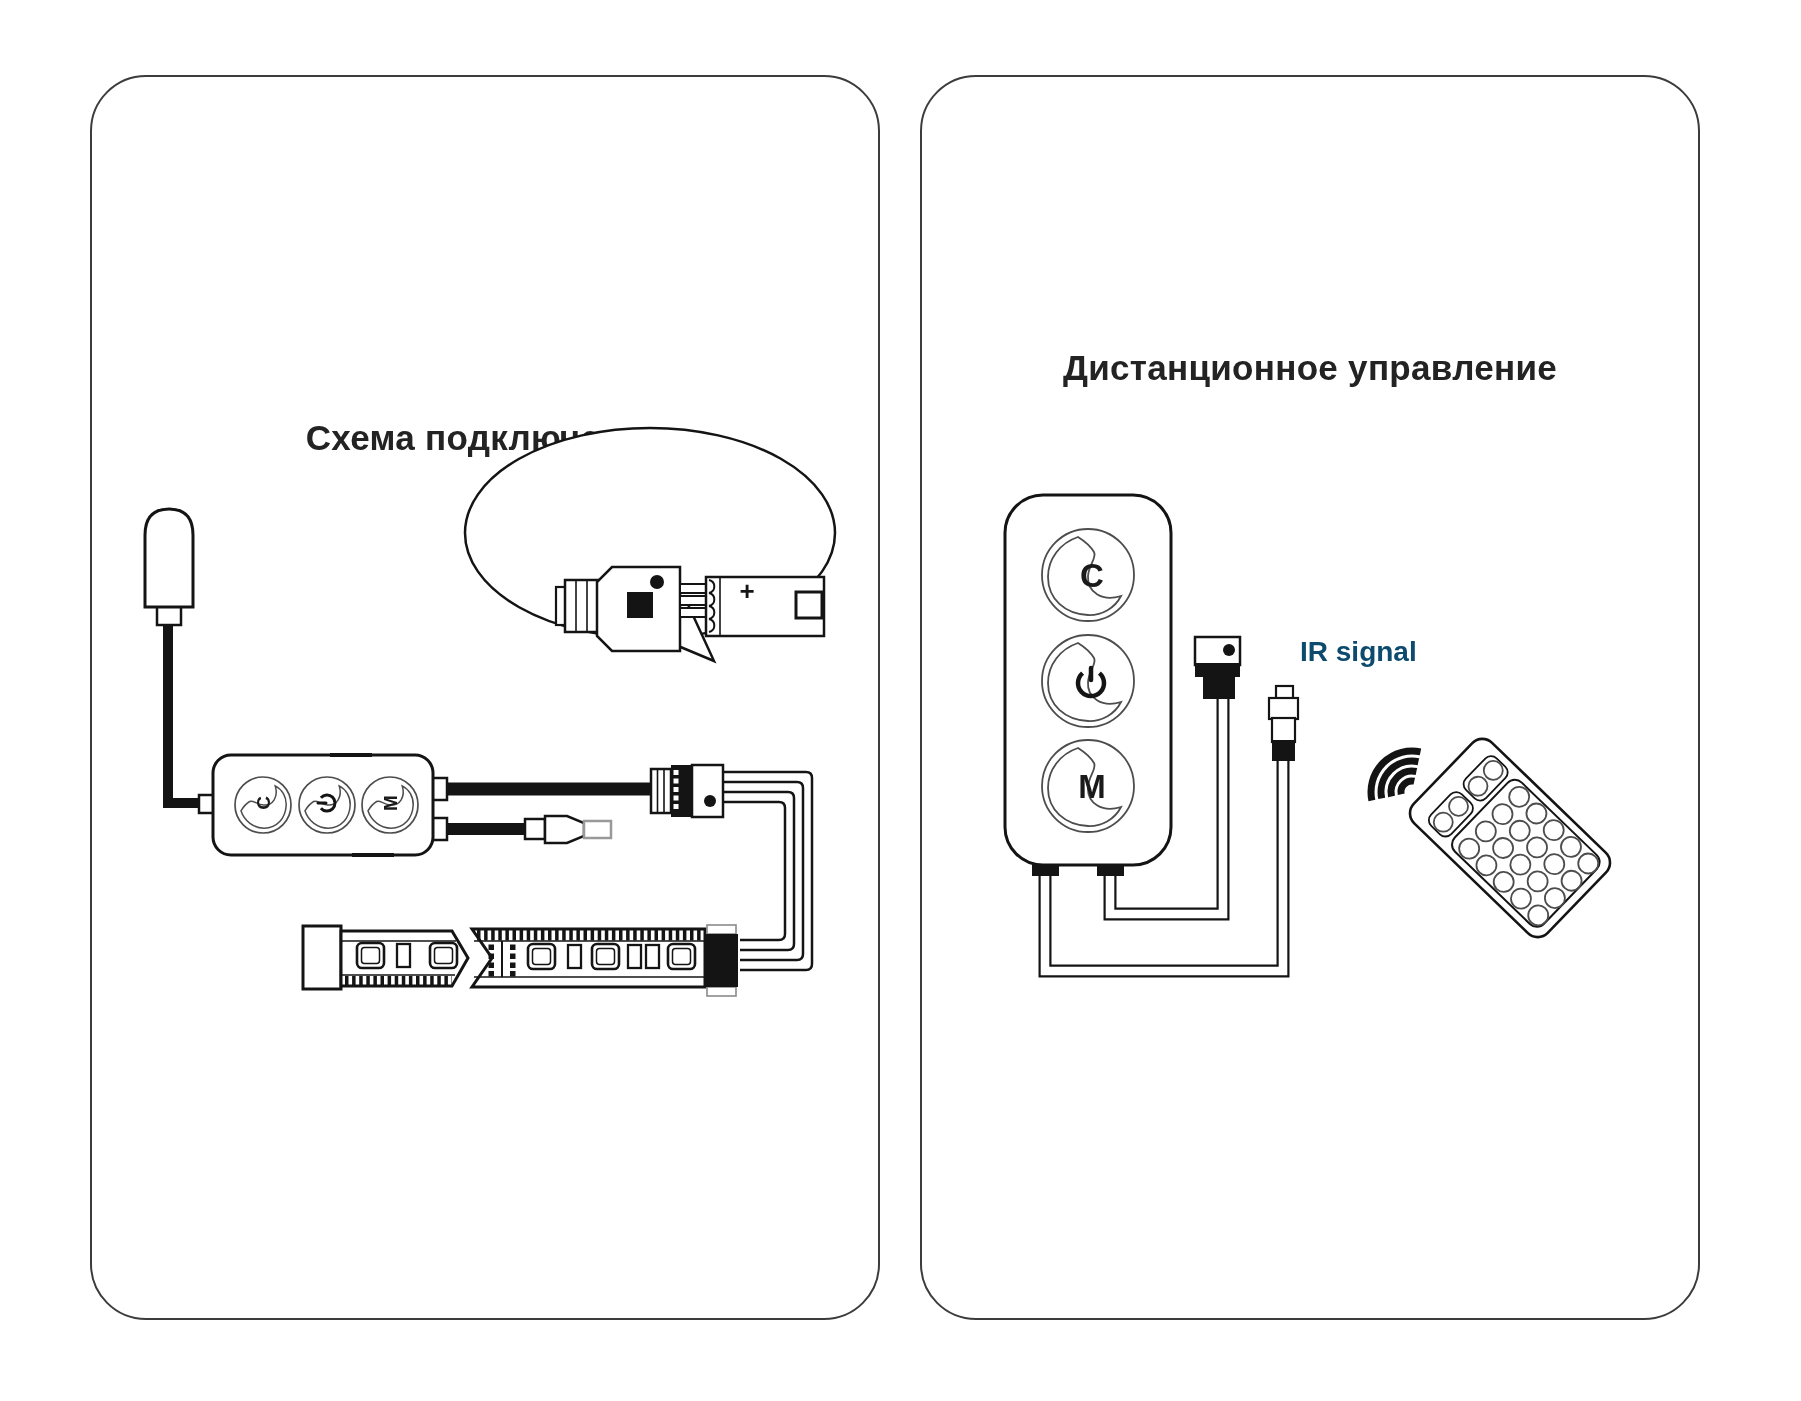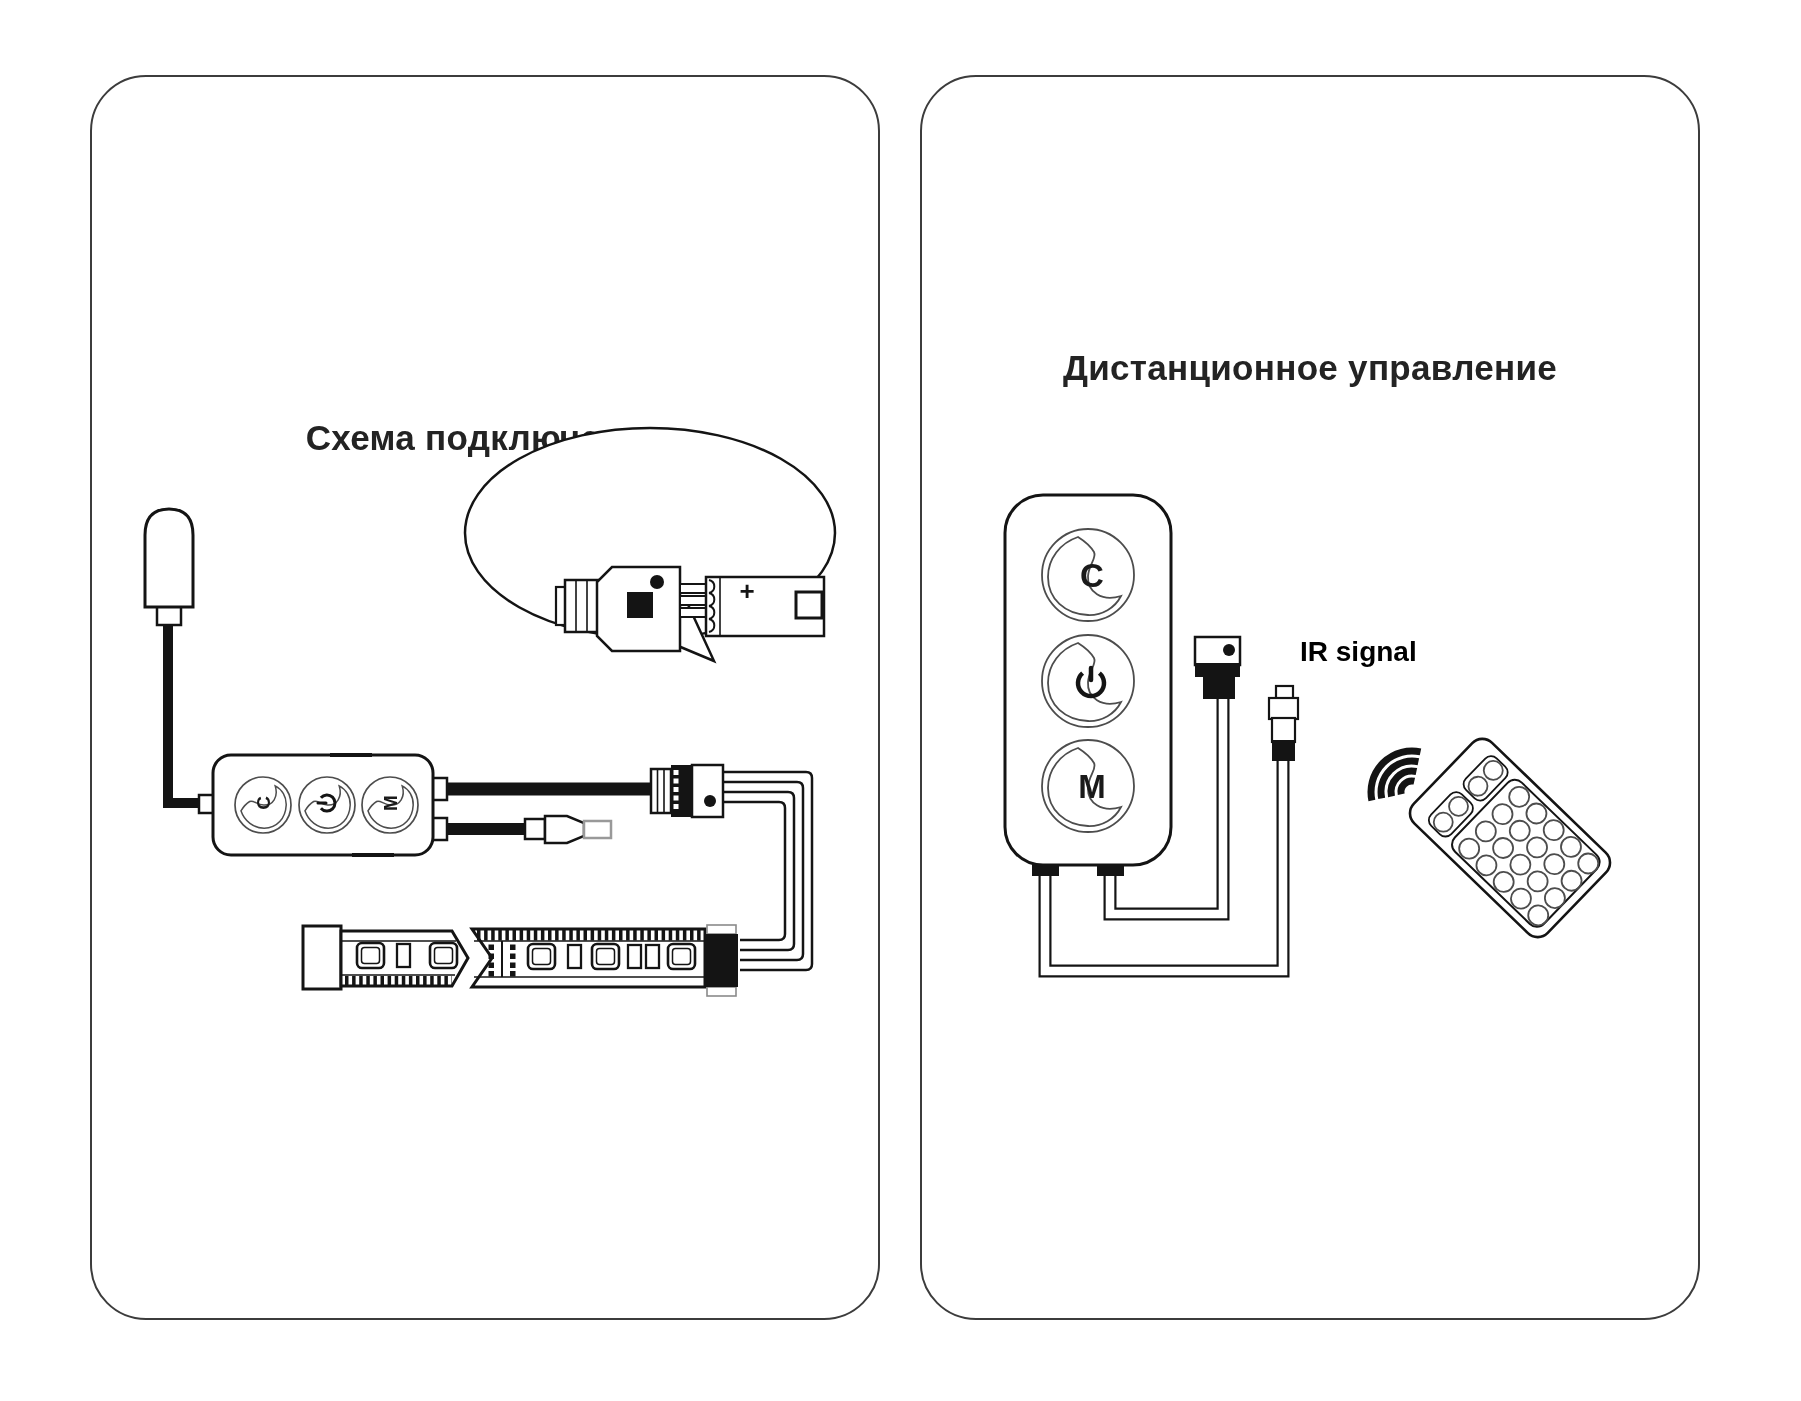--- a/index.html
+++ b/index.html
@@ -4,21 +4,21 @@
 <style>
   html,body{margin:0;padding:0;background:#ffffff;}
   body{font-family:"Liberation Sans", sans-serif;}
   .stage{position:relative;width:1801px;height:1401px;background:#fff;overflow:hidden;}
   .panel{position:absolute;border:2px solid #3c3c3c;border-radius:56px;background:#fff;}
   .panel.left{left:90px;top:75px;width:786px;height:1241px;}
   .panel.right{left:920px;top:75px;width:776px;height:1241px;}
   .ptitle{position:absolute;text-align:center;font-weight:bold;font-size:35px;color:#232323;letter-spacing:.3px;}
   .ptitle.lt{left:90px;width:790px;top:418px;}
   .ptitle.rt{left:920px;width:780px;top:348px;}
-  .irlabel{position:absolute;left:1300px;top:636px;font-weight:bold;font-size:28px;color:#000000;}
+  .irlabel{position:absolute;left:1300px;top:636px;font-weight:bold;font-size:28px;color:#0c4a6e;}
   svg.art{position:absolute;left:0;top:0;}
   svg .k{stroke:#141414;fill:none;}
   svg .wf{fill:#fff;stroke:#141414;}
   svg .blk{fill:#141414;stroke:none;}
   svg .thin{stroke:#4d4d4d;fill:none;}
   svg text.btn{font-family:"Liberation Sans",sans-serif;font-weight:bold;fill:#1a1a1a;text-anchor:middle;}
   svg text.plus{font-family:"Liberation Sans",sans-serif;font-weight:bold;fill:#141414;text-anchor:middle;}
 </style>
 </head>
 <body>

